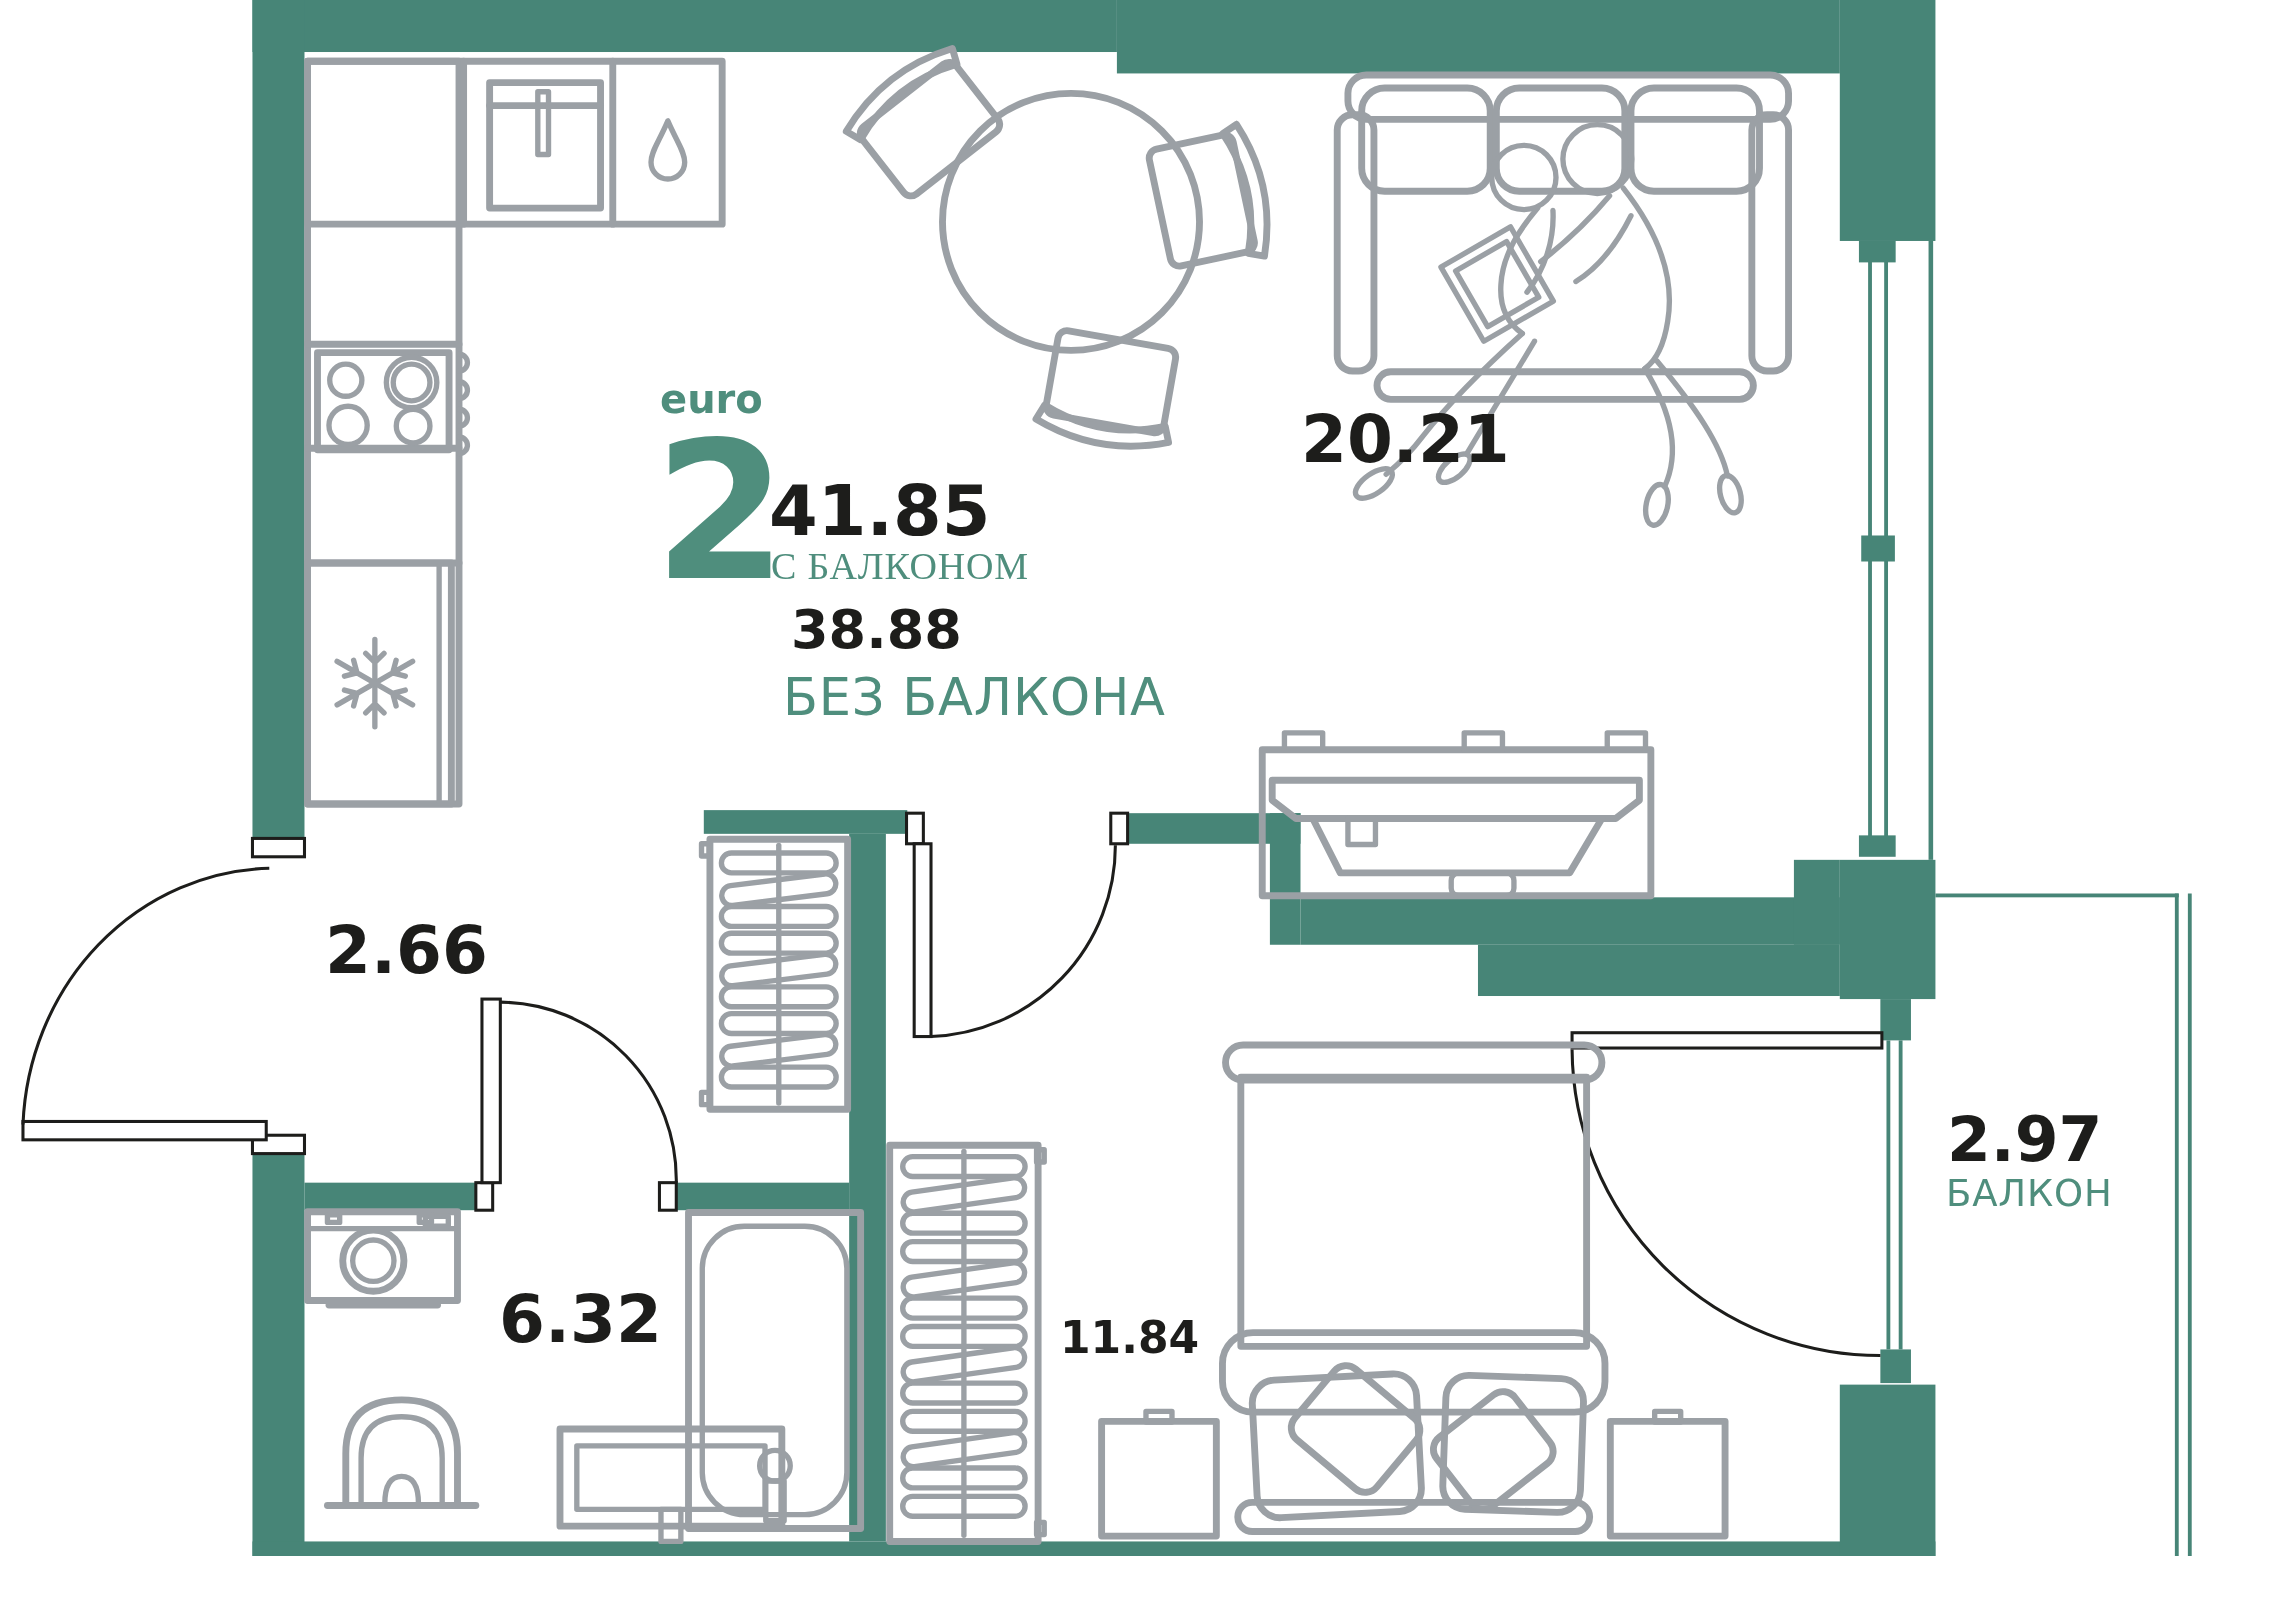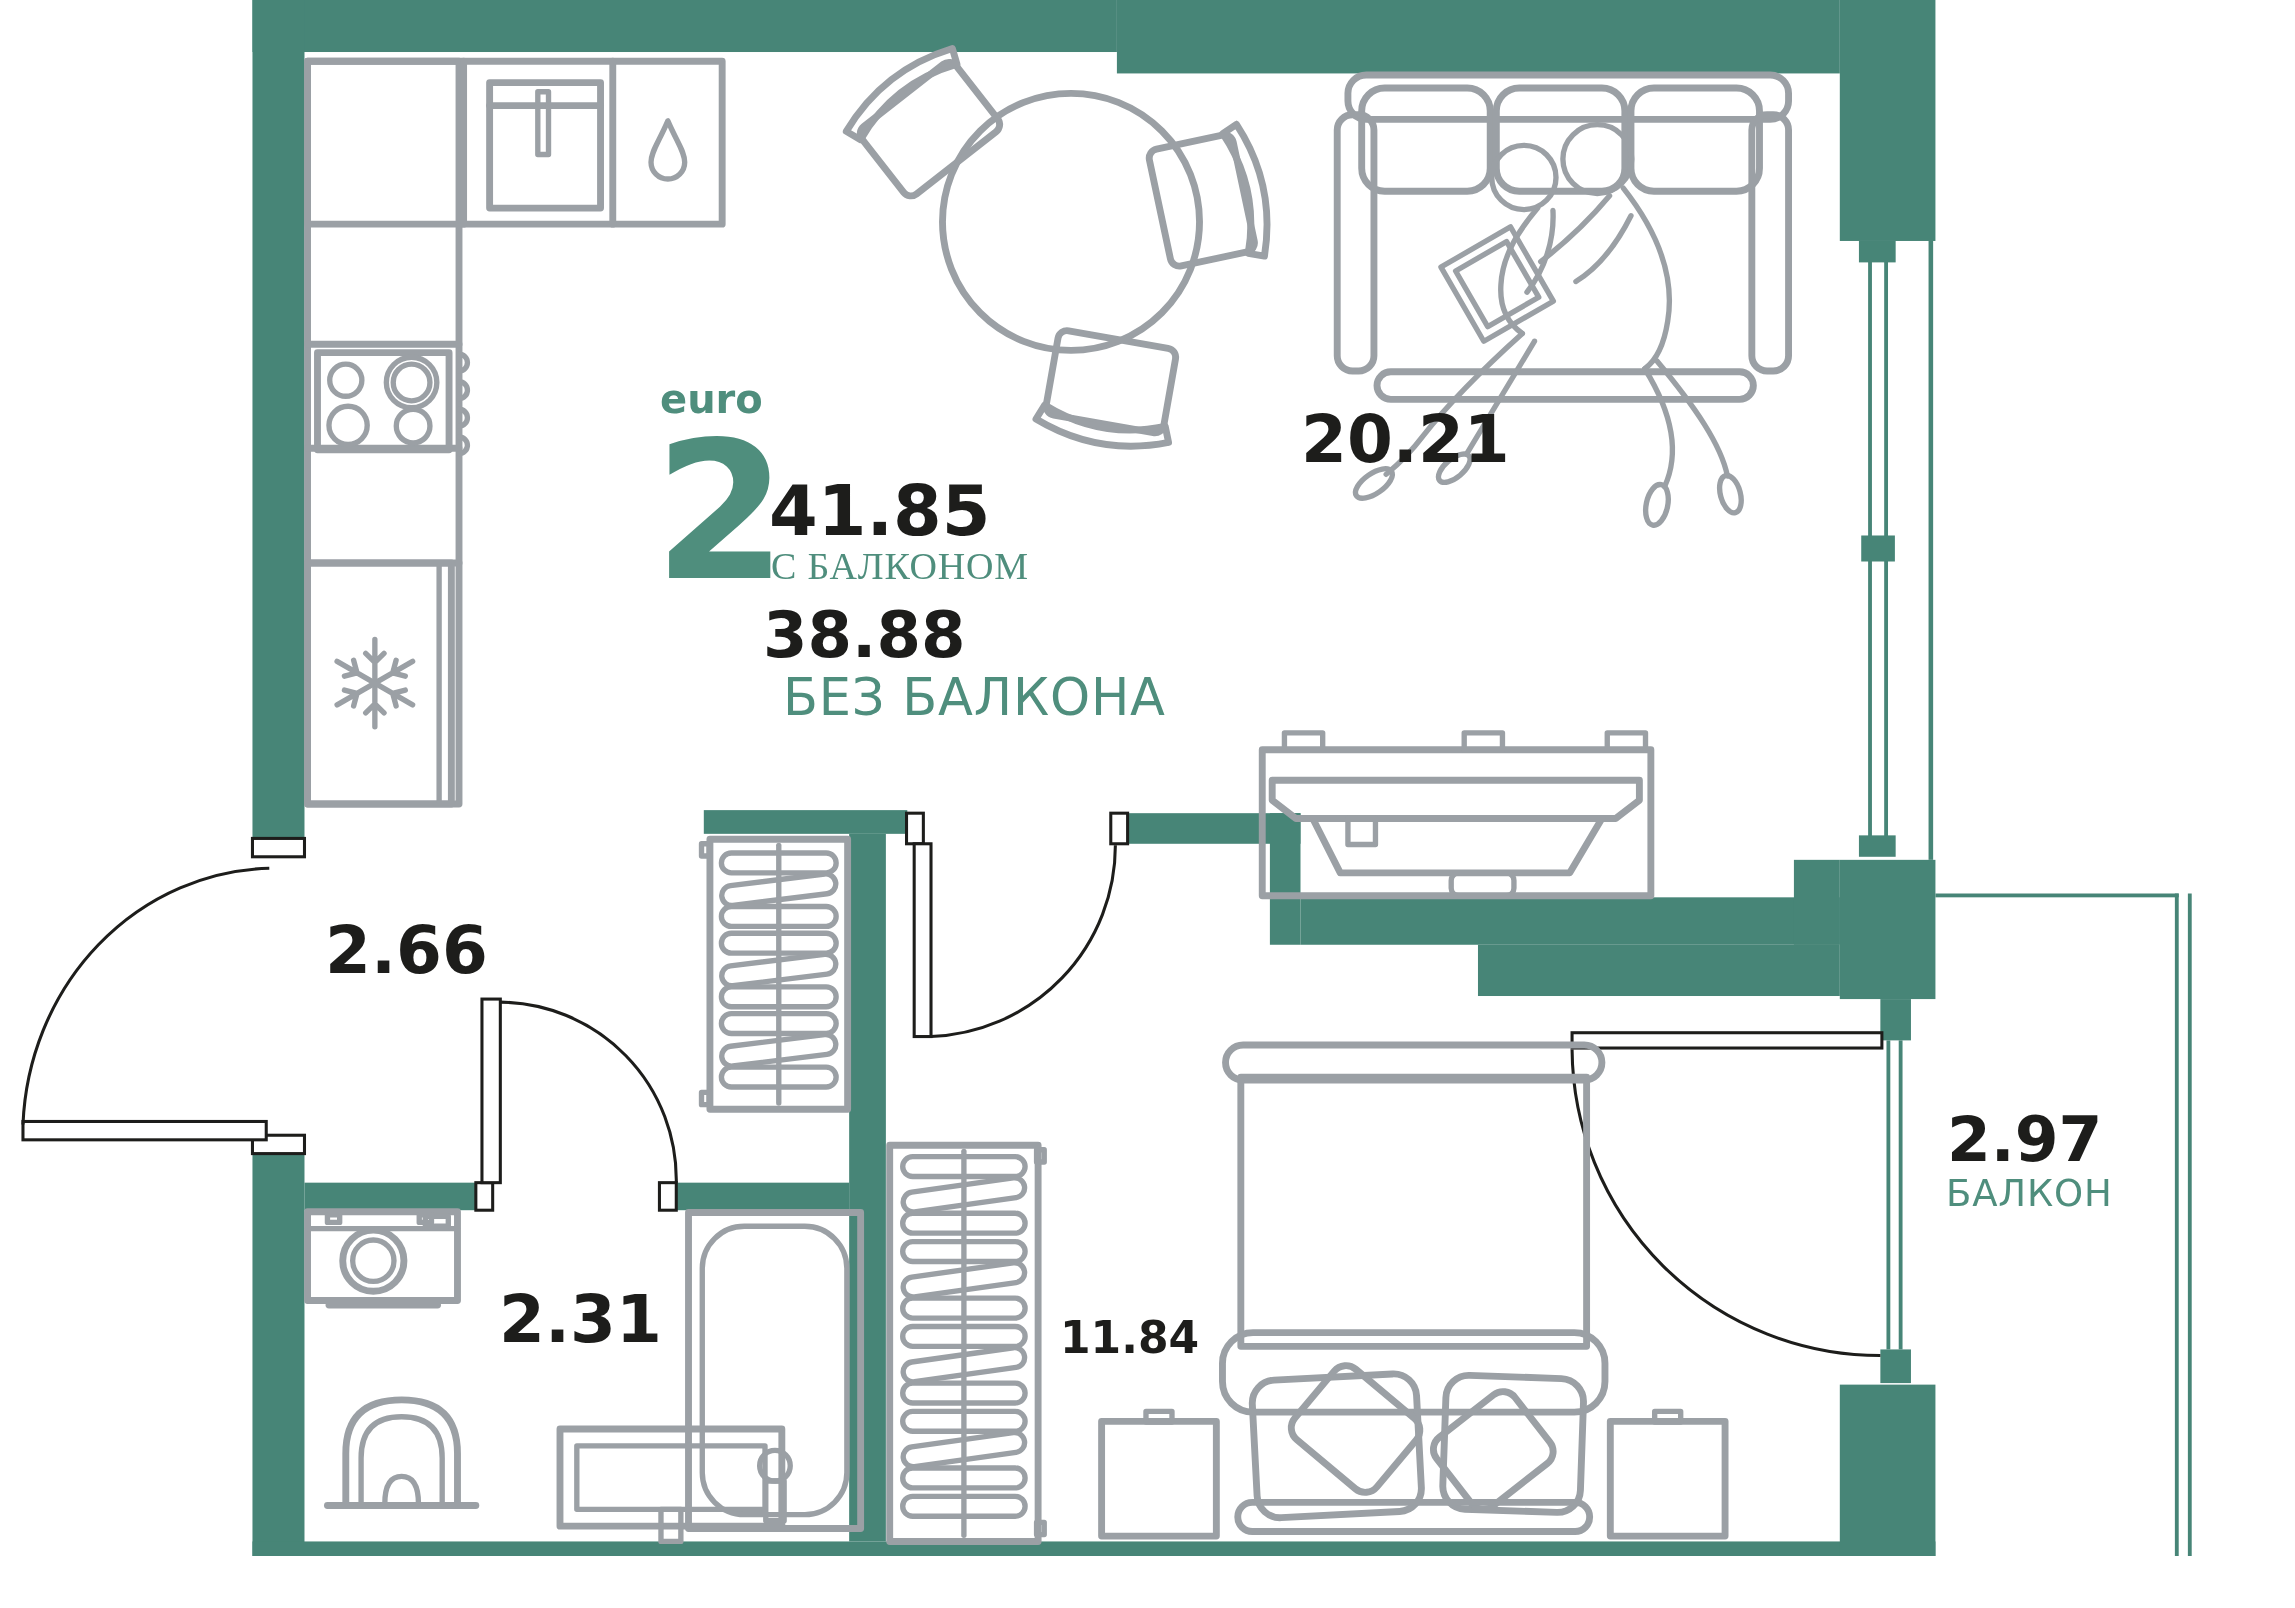--- a/index.html
+++ b/index.html
@@ -276,23 +276,23 @@
   <g>
     <rect class="f" x="2105" y="1858" width="150" height="150"></rect>
     <rect class="f2" x="2163" y="1845" width="34" height="14"></rect>
   </g>
 </svg>
 
   <div class="tlb" style="left:660px;top:379px;font-size:40px;">euro</div>
   <div class="tlb" style="left:654px;top:417px;font-size:191px;">2</div>
   <div class="num" style="left:769px;top:476px;font-size:70px;">41.85</div>
   <div class="tl" style="left:771px;top:547px;font-size:38px;font-family:Liberation Serif, serif;">С БАЛКОНОМ</div>
-  <div class="num" style="left:763px;top:603px;font-size:64px;">38.88</div>
+  <div class="num" style="left:791px;top:603px;font-size:54px;">38.88</div>
   <div class="tl" style="left:771px;top:672px;font-size:51px;margin-left:12px;">БЕЗ БАЛКОНА</div>
 
   <div class="num" style="left:1301px;top:407px;font-size:66px;">20.21</div>
   <div class="num" style="left:325px;top:918px;font-size:66px;">2.66</div>
-  <div class="num" style="left:499px;top:1287px;font-size:66px;">2.31</div>
+  <div class="num" style="left:499px;top:1287px;font-size:66px;">6.32</div>
   <div class="num" style="left:1060px;top:1316px;font-size:44px;">11.84</div>
   <div class="num" style="left:1947px;top:1108px;font-size:63px;text-align:right;">2.97</div>
   <div class="tl" style="left:1946px;top:1175px;font-size:37px;">БАЛКОН</div>
 </div>
 
 
 </body></html>

